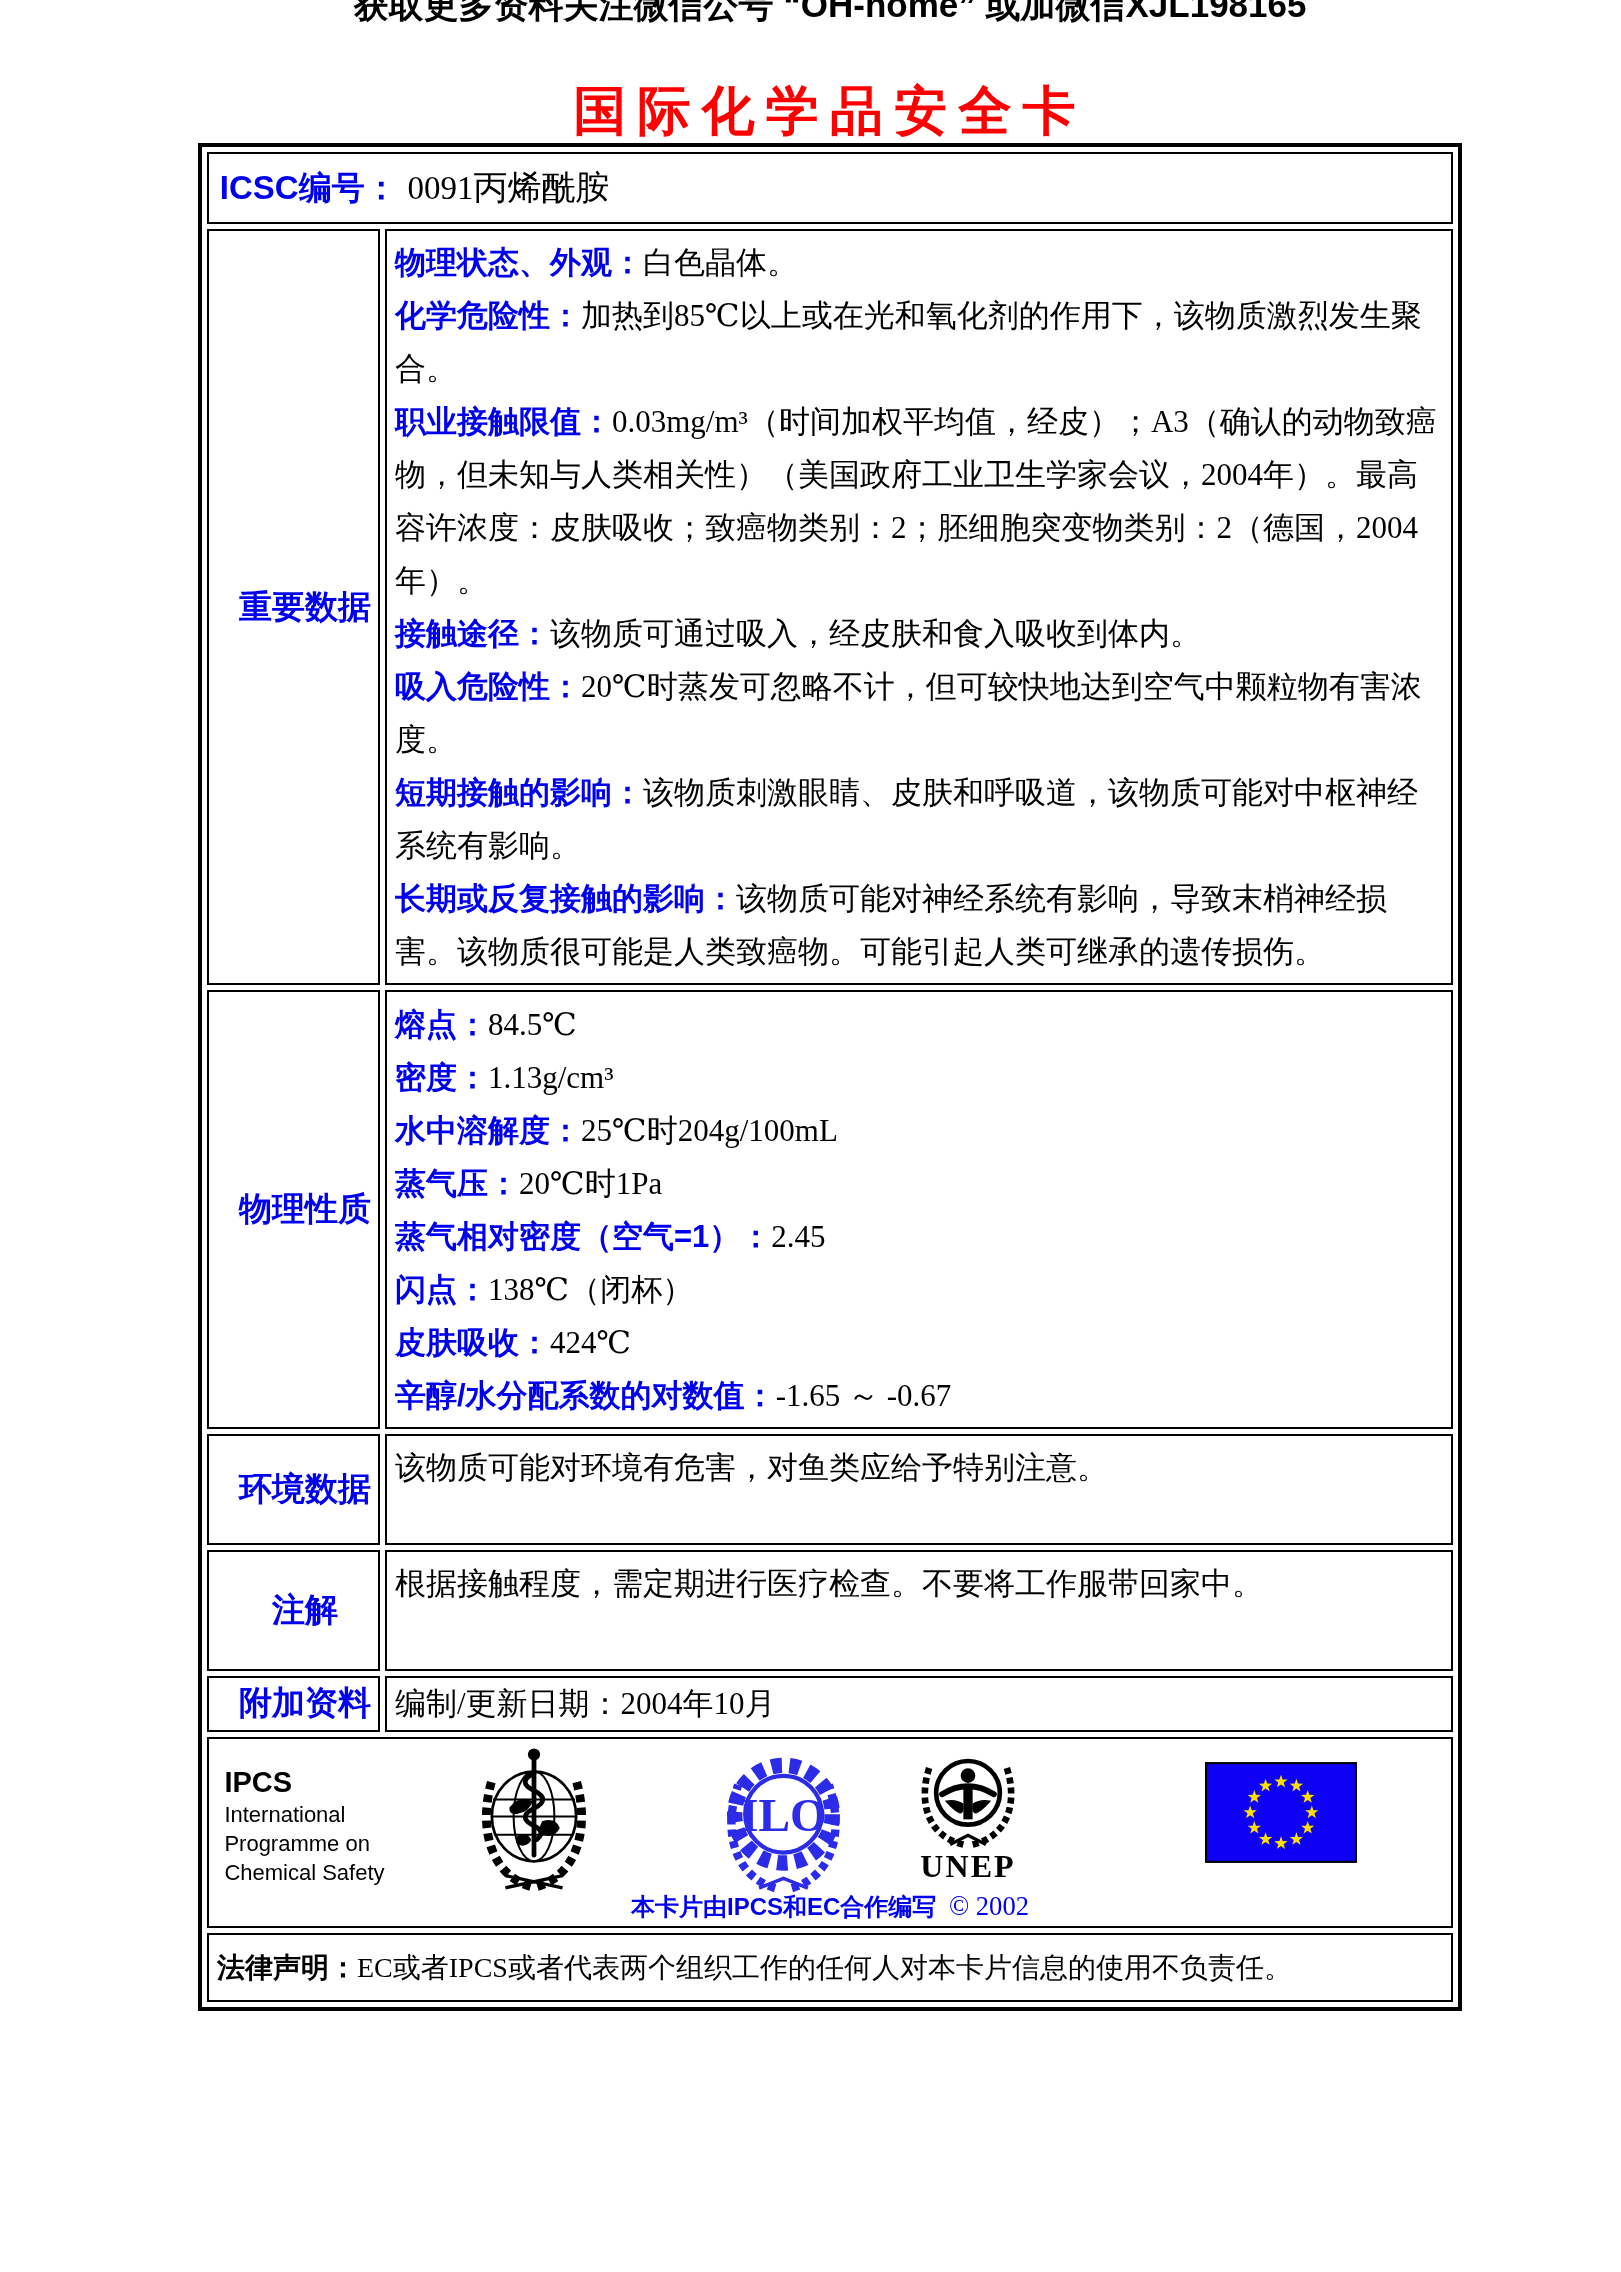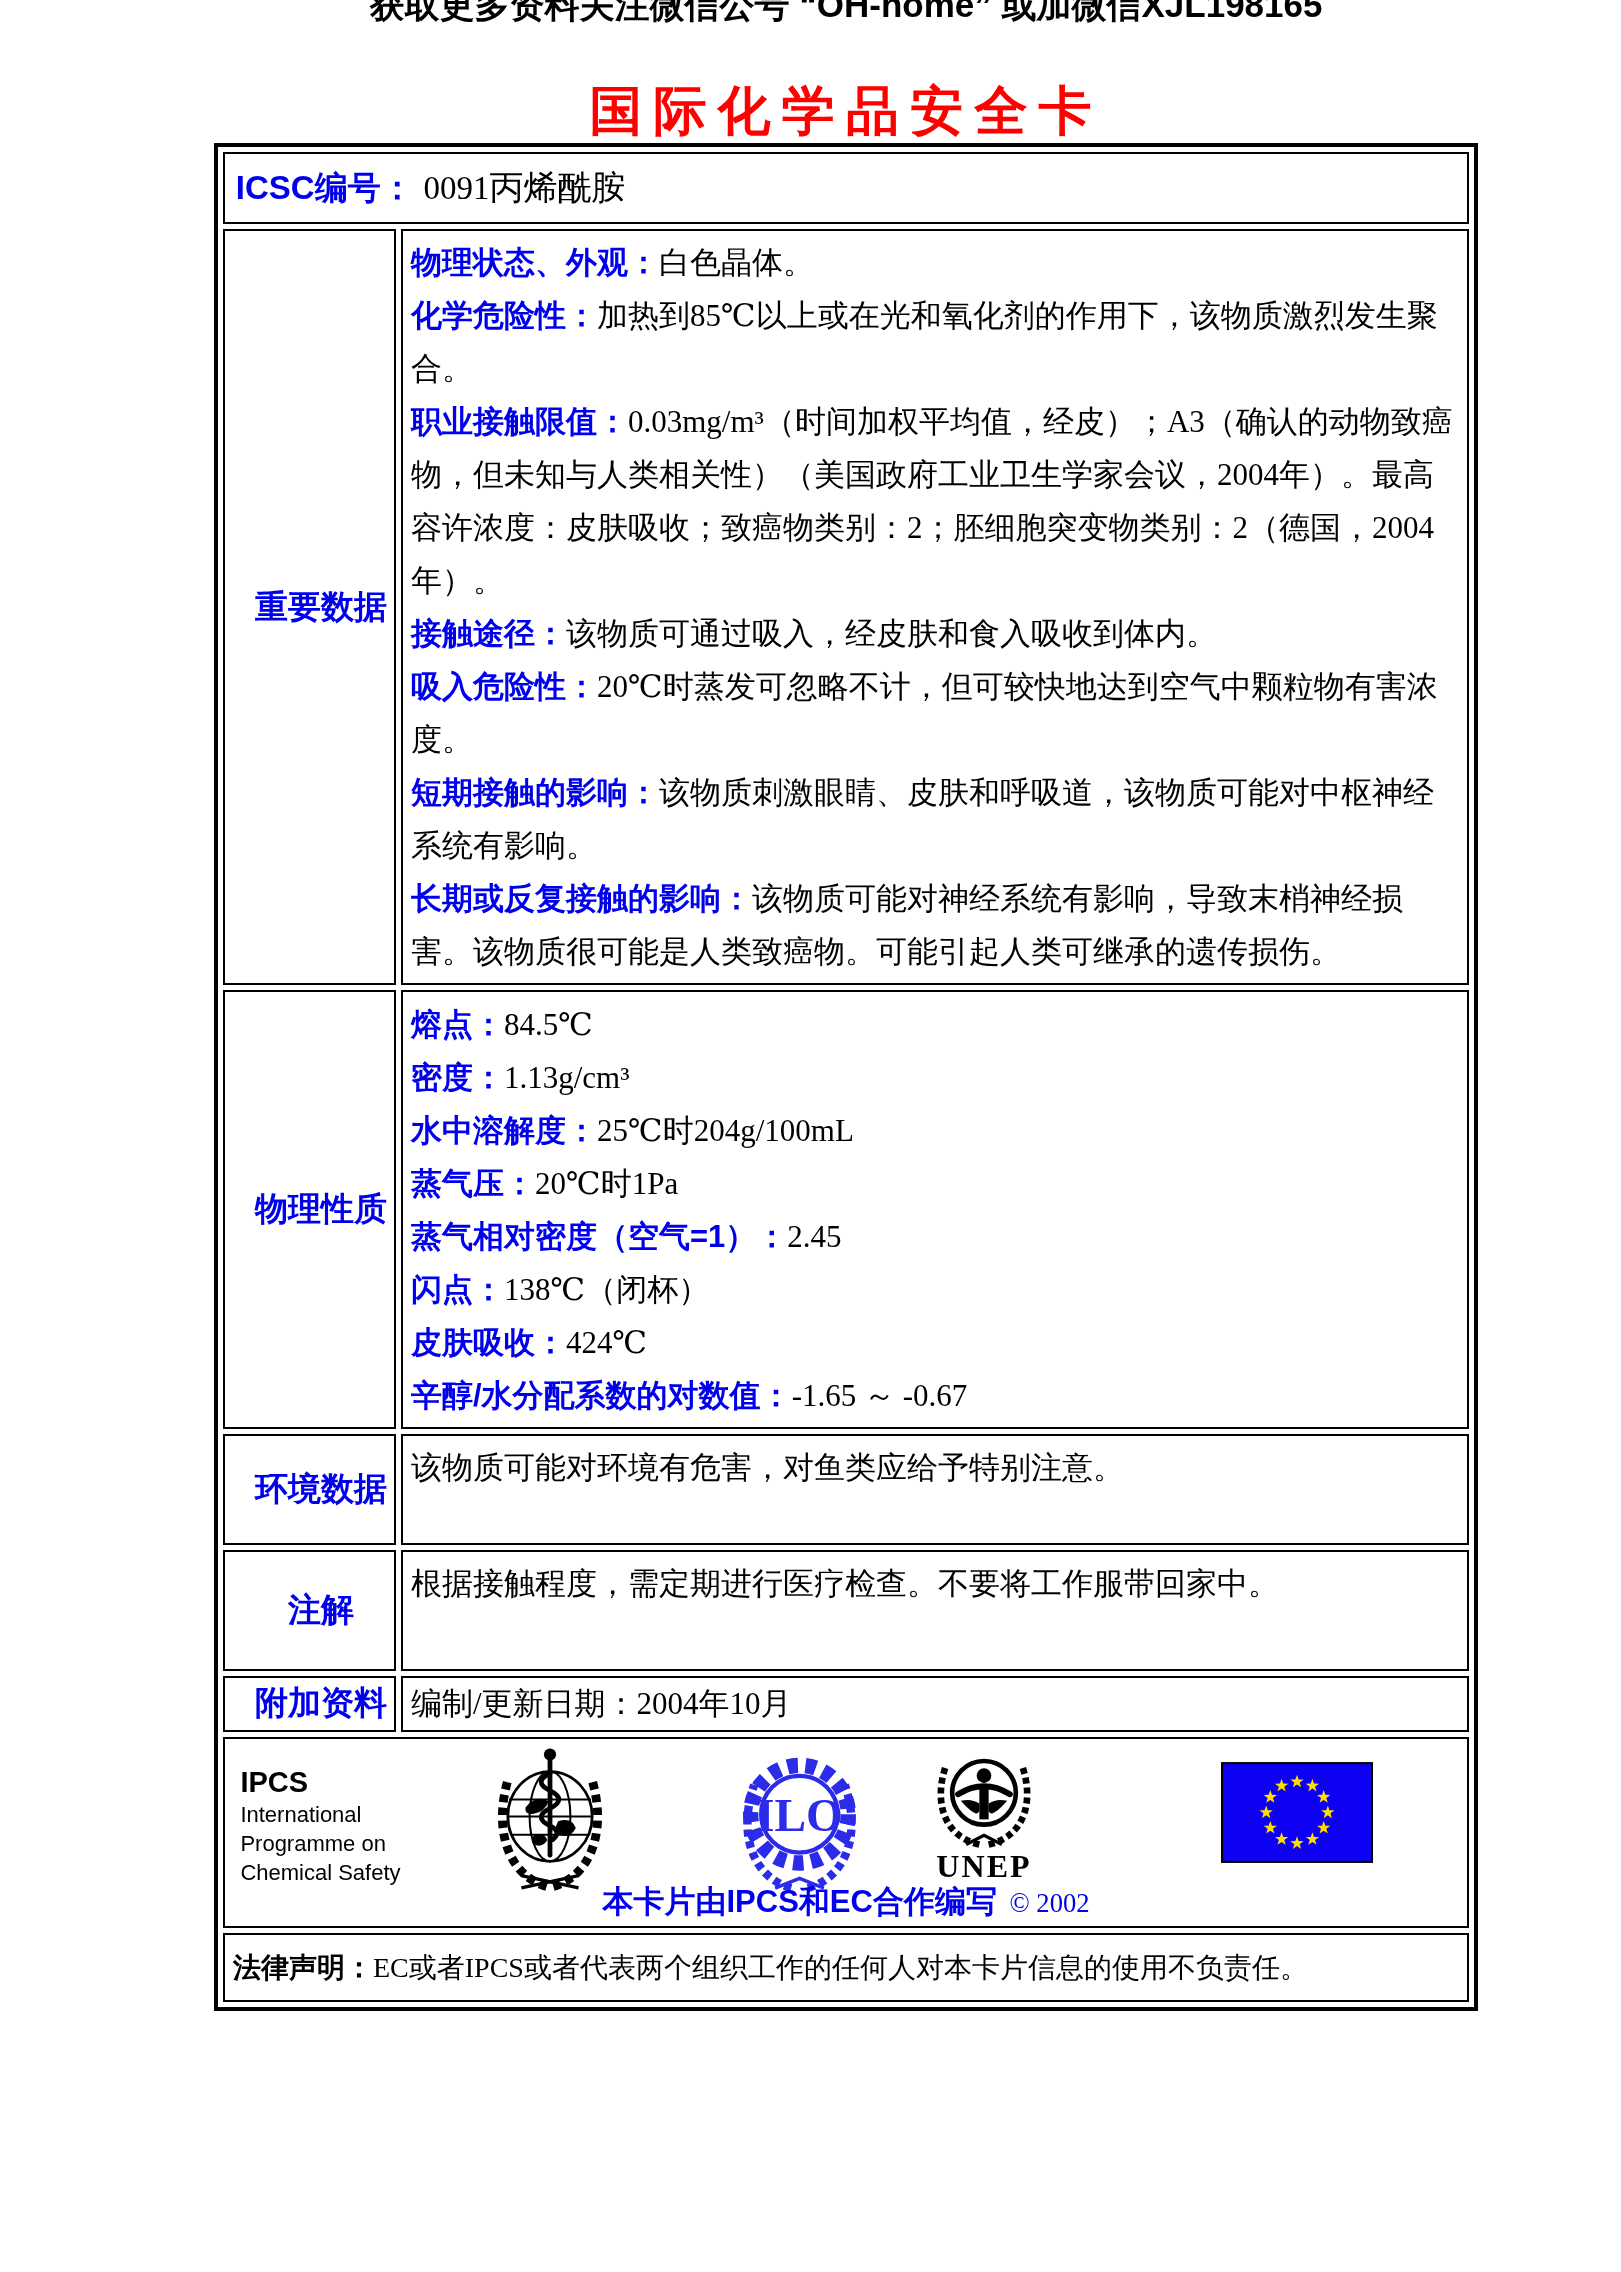--- a/index.html
+++ b/index.html
@@ -1,17 +1,17 @@
 <!DOCTYPE html>
 <html style="font-size:11.2px"><head>
 <meta charset="utf-8">
 <style>
   html,body{margin:0;padding:0;background:#ffffff;}
   .page{position:relative;width:1472px;height:2273px;background:#fff;overflow:hidden;
-        font-family:"Liberation Serif","DejaVu Serif",serif;color:#000;margin-left:16px;}
+        font-family:"Liberation Serif","DejaVu Serif",serif;color:#000;}
   .watermark{position:absolute;top:-18px;left:198px;width:1264px;text-align:center;
         font-family:"Liberation Sans","DejaVu Sans",sans-serif;font-weight:bold;
         font-size:35px;white-space:nowrap;color:#000;}
   .doc-title{position:absolute;top:76px;left:198px;width:1264px;text-align:center;
         font-size:53px;font-weight:bold;letter-spacing:11.2px;color:#ff0000;
         font-family:"Liberation Serif","DejaVu Serif",serif;}
   table.card{position:absolute;left:198px;top:143px;width:1264px;table-layout:fixed;
         border:4.9px solid #000;border-collapse:separate;border-spacing:5.6px;background:#fff;}
   td{border:2.1px solid #000;background:#fff;vertical-align:top;}
   td.rowlab{vertical-align:middle;text-align:center;
@@ -28,21 +28,21 @@
   .footer-cell{position:relative;height:185px;}
   .ipcs{position:absolute;left:15.4px;top:25px;font-family:"Liberation Sans","DejaVu Sans",sans-serif;}
   .ipcs .ipcs-t{font-size:29px;font-weight:bold;line-height:36px;}
   .ipcs .ipcs-l{font-size:22px;line-height:29px;}
   .logo{position:absolute;}
   .unep-wrap{position:absolute;left:696px;top:5.6px;width:126px;text-align:center;}
   .unep-cap{font-family:"Liberation Serif","DejaVu Serif",serif;font-weight:bold;
         font-size:32px;letter-spacing:2.1px;margin-top:-4.2px;}
   .credit{position:absolute;left:0;bottom:2.8px;width:100%;text-align:center;}
   .credit .c-b{font-family:"Liberation Sans","DejaVu Sans",sans-serif;font-weight:bold;
-        font-size:31px;color:#0000ee;}
+        font-size:24px;color:#0000ee;}
   .credit .c-c{font-size:26.6px;color:#0000ee;margin-left:12.6px;}
   .legal-cell{height:63px;vertical-align:middle;}
   .legal-inner{padding:0 7px;font-size:28px;line-height:38px;}
   .legal-inner .llab{font-family:"Liberation Sans","DejaVu Sans",sans-serif;font-weight:bold;color:#000;}
 </style>
 </head>
 <body>
 
 <div class="page">
 

